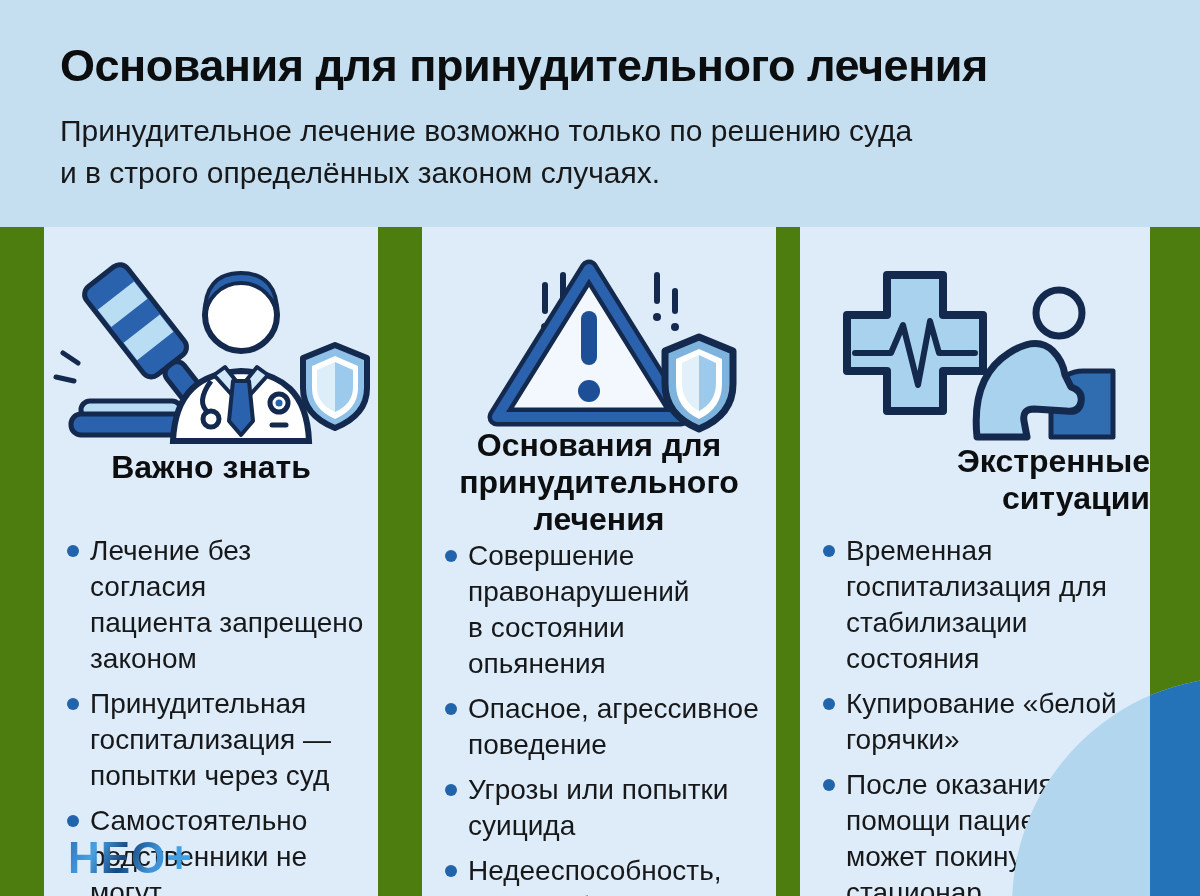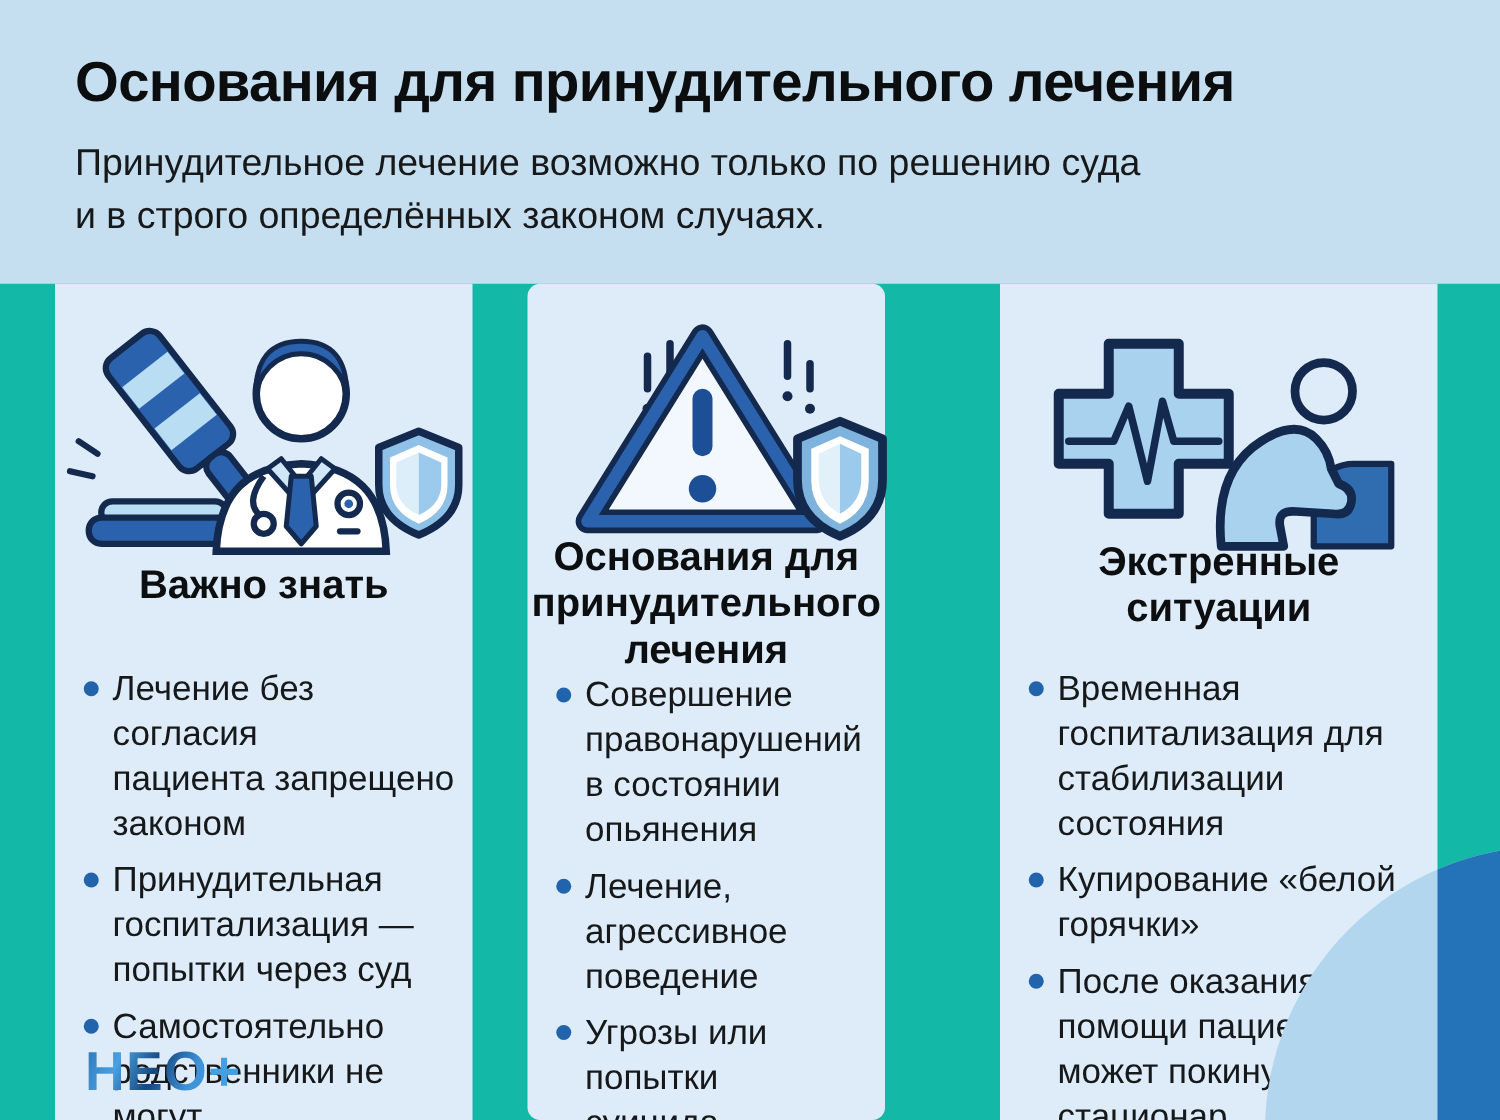--- a/index.html
+++ b/index.html
@@ -1,45 +1,45 @@
 <!DOCTYPE html>
 <html lang="ru"><head>
 <meta charset="utf-8">
 <style>
   html,body{margin:0;padding:0;background:#ffffff;}
   .page{
-    position:relative;width:1200px;height:896px;overflow:hidden;background:#14b8a6;
+    position:relative;width:1200px;height:896px;overflow:hidden;background:#4d7c0f;
     font-family:"Liberation Sans", sans-serif;
   }
   
   .header{position:absolute;left:0;top:0;width:1200px;height:227px;background:#c6dff0;}
   .title{
     position:absolute;left:60px;top:40px;margin:0;
     font-size:45px;font-weight:700;letter-spacing:-0.5px;color:#0c0d0e;white-space:nowrap;
   }
   .subtitle{
     position:absolute;left:60px;top:110px;margin:0;
     font-size:30px;line-height:42px;color:#17181a;white-space:pre-line;
   }
   
   .card{position:absolute;top:227px;bottom:0;background:#ddecf8;}
   .card-1{left:44px;width:334px;}
-  .card-2{left:422px;width:286px;border-radius:10px;}
+  .card-2{left:422px;width:354px;}
   .card-3{left:800px;width:350px;}
   .icon-wrap{position:absolute;left:0;right:0;text-align:center;}
   .card-1 .icon-wrap{top:26px;}
   .card-2 .icon-wrap{top:22px;}
   .card-3 .icon-wrap{top:34px;}
   .card-heading{
     position:absolute;left:0;right:0;margin:0;text-align:center;
     font-size:32px;line-height:37px;font-weight:700;color:#0d0e10;white-space:pre-line;
   }
   .card-1 .card-heading{top:222px;}
   .card-2 .card-heading{top:200px;}
-  .card-3 .card-heading{top:204px;}
+  .card-3 .card-heading{top:216px;text-align:right;}
   .bullet-list{position:absolute;left:22px;right:6px;margin:0;padding:0;list-style:none;}
   .card-1 .bullet-list{top:306px;}
   .card-2 .bullet-list{top:311px;}
   .card-3 .bullet-list{top:306px;}
   .bullet-list li{
     position:relative;padding-left:24px;margin:0 0 9px 0;
     font-size:28px;line-height:36px;color:#17181a;
   }
   .item-text{white-space:pre-line;}
   .dot{
@@ -145,21 +145,21 @@
         <path d="M250,106 l17,8 v20 q0,19 -17,28 Z" fill="#9ccaed"></path>
       </svg>
     </div>
     <h2 class="card-heading">Основания для
 принудительного
 лечения</h2>
     <ul class="bullet-list">
       <li><span class="dot"></span><span class="item-text">Совершение
 правонарушений
 в состоянии опьянения</span></li>
-      <li><span class="dot"></span><span class="item-text">Лечение, агрессивное
+      <li><span class="dot"></span><span class="item-text">Опасное, агрессивное
 поведение</span></li>
       <li><span class="dot"></span><span class="item-text">Угрозы или попытки
 суицида</span></li>
       <li><span class="dot"></span><span class="item-text">Недееспособность,
 неспособность
 к самообслуживанию</span></li>
     </ul>
   </section>
 
   <section class="card card-3">

